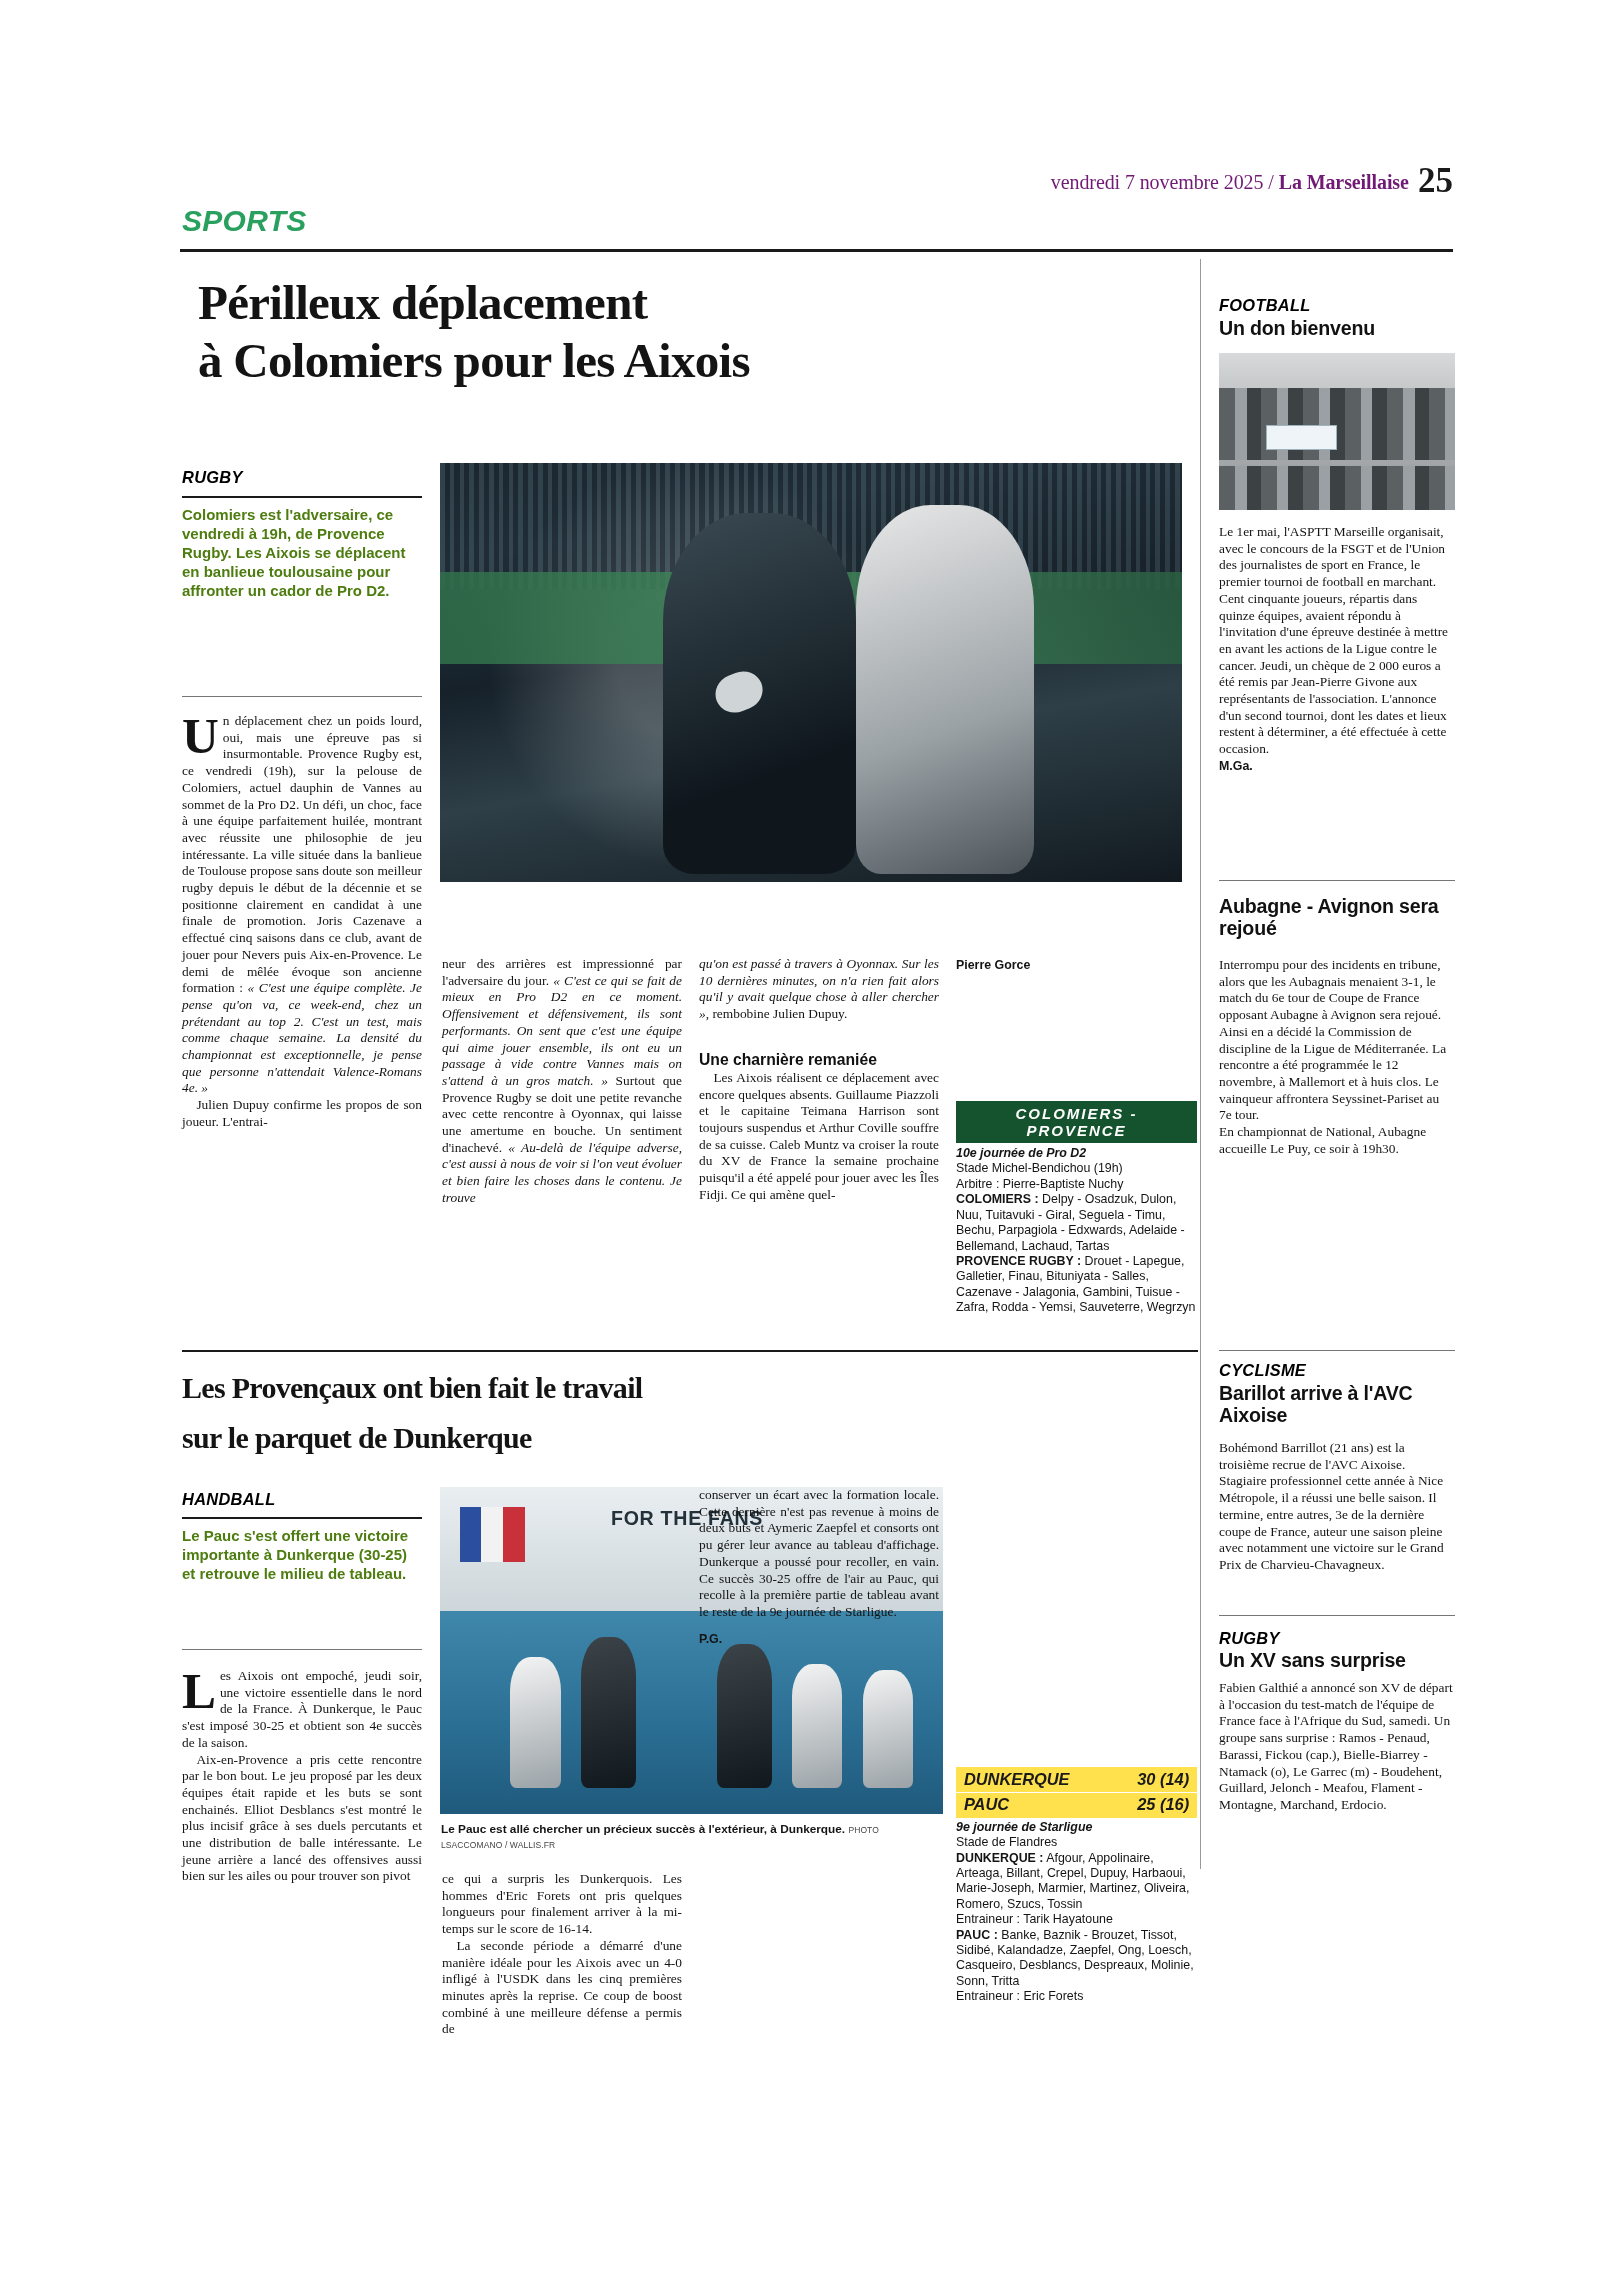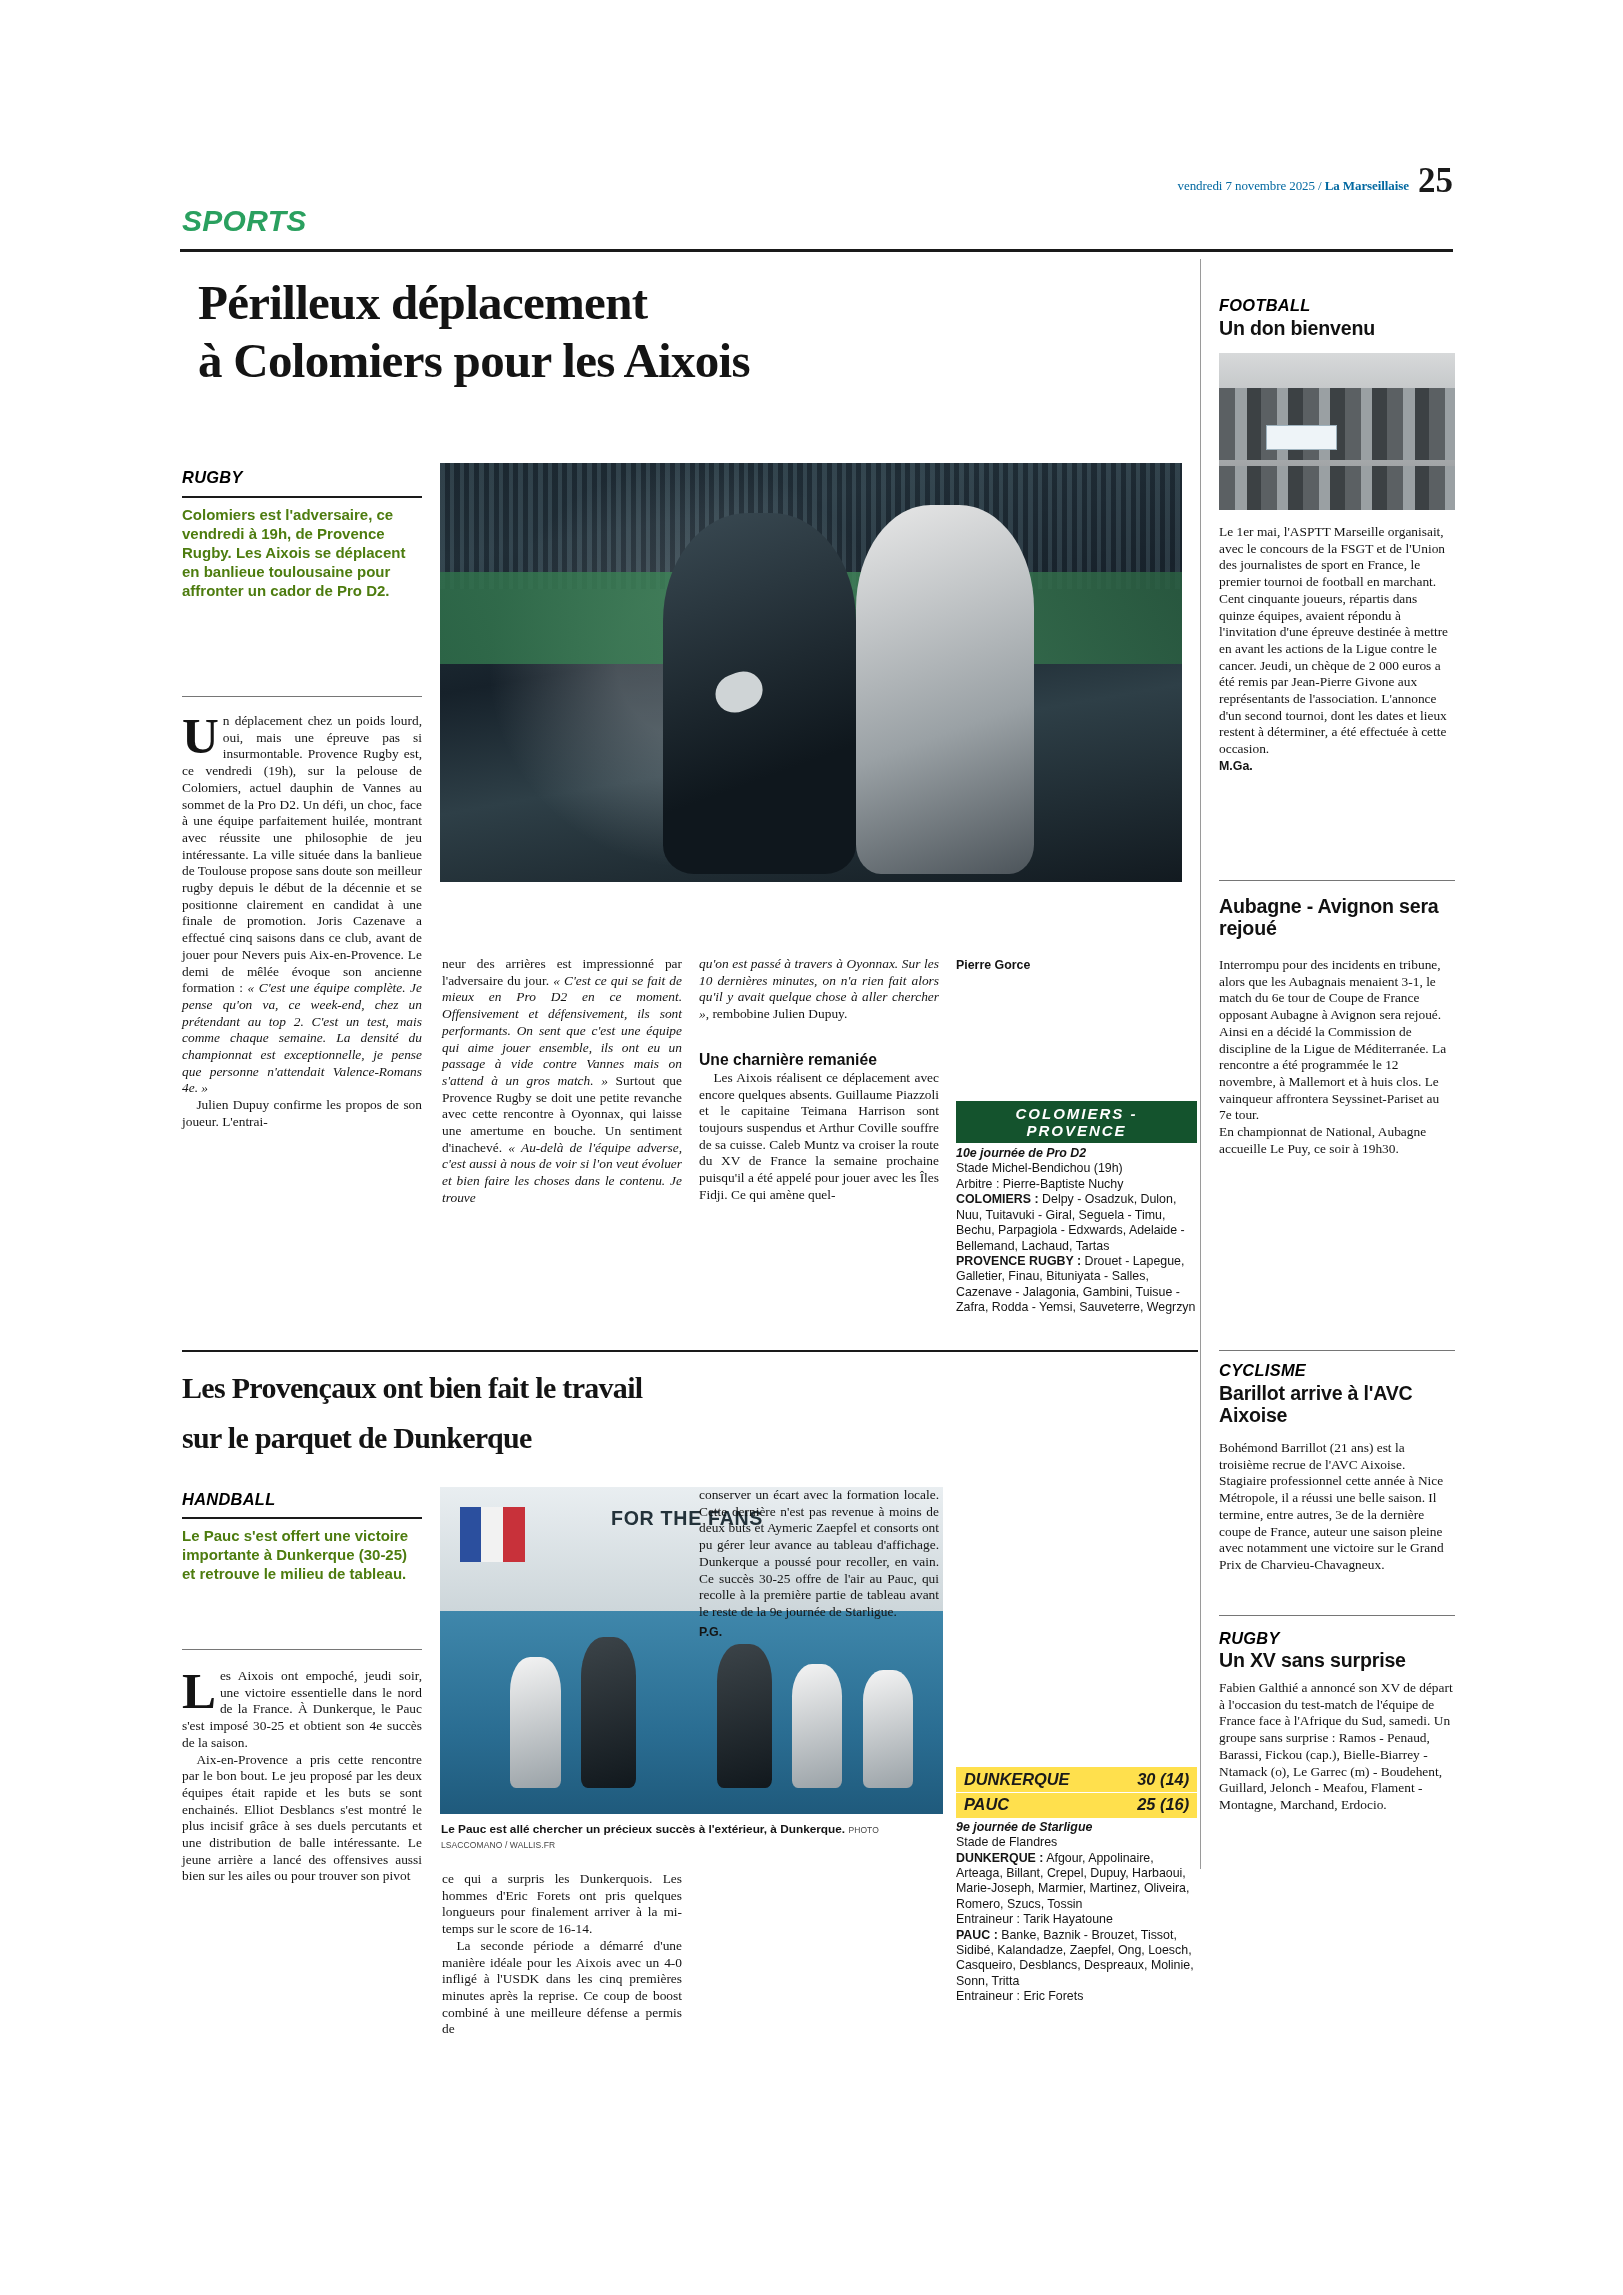--- a/index.html
+++ b/index.html
@@ -27,23 +27,23 @@
     position: absolute;
     left: 180px; top: 167px;
     width: 1273px;
     display: flex;
     align-items: flex-end;
     justify-content: flex-end;
     gap: 9.2px;
   }
   .masthead-date {
     font-family: "Liberation Serif", serif;
-    font-size: 13px;
+    font-size: 20px;
     letter-spacing: -0.1px;
-    color: #0369a1;
+    color: #701a75;
     white-space: nowrap;
   }
   .masthead-date b { font-weight: bold; }
   .masthead-pageno {
     font-family: "Liberation Serif", serif;
     font-size: 35px;
     font-weight: bold;
     line-height: 0.78;
     color: #1a1a1a;
   }
@@ -371,21 +371,21 @@
     <p>Aix-en-Provence a pris cette rencontre par le bon bout. Le jeu proposé par les deux équipes était rapide et les buts se sont enchainés. Elliot Desblancs s'est montré le plus incisif grâce à ses duels percutants et une distribution de balle intéressante. Le jeune arrière a lancé des offensives aussi bien sur les ailes ou pour trouver son pivot</p>
   </div>
 
   <div class="body-col" style="position:absolute; left:442px; top:1871px; width:240px;">
     <p class="noind">ce qui a surpris les Dunkerquois. Les hommes d'Eric Forets ont pris quelques longueurs pour finalement arriver à la mi-temps sur le score de 16-14.</p>
     <p>La seconde période a démarré d'une manière idéale pour les Aixois avec un 4-0 infligé à l'USDK dans les cinq premières minutes après la reprise. Ce coup de boost combiné à une meilleure défense a permis de</p>
   </div>
 
   <div class="body-col" style="position:absolute; left:699px; top:1487px; width:240px;">
     <p class="noind">conserver un écart avec la formation locale. Cette dernière n'est pas revenue à moins de deux buts et Aymeric Zaepfel et consorts ont pu gérer leur avance au tableau d'affichage. Dunkerque a poussé pour recoller, en vain. Ce succès 30-25 offre de l'air au Pauc, qui recolle à la première partie de tableau avant le reste de la 9e journée de Starligue.</p>
-    <div class="byline" style="margin-top:3px;">P.G.</div>
+    <div class="byline" style="margin-top:10px;">P.G.</div>
   </div>
 
   <div style="position:absolute; left:956px; top:1767px; width:241px;">
     <div class="score-row">
       <span>DUNKERQUE</span>
       <span>30 (14)</span>
     </div>
     <div class="score-row">
       <span>PAUC</span>
       <span>25 (16)</span>

